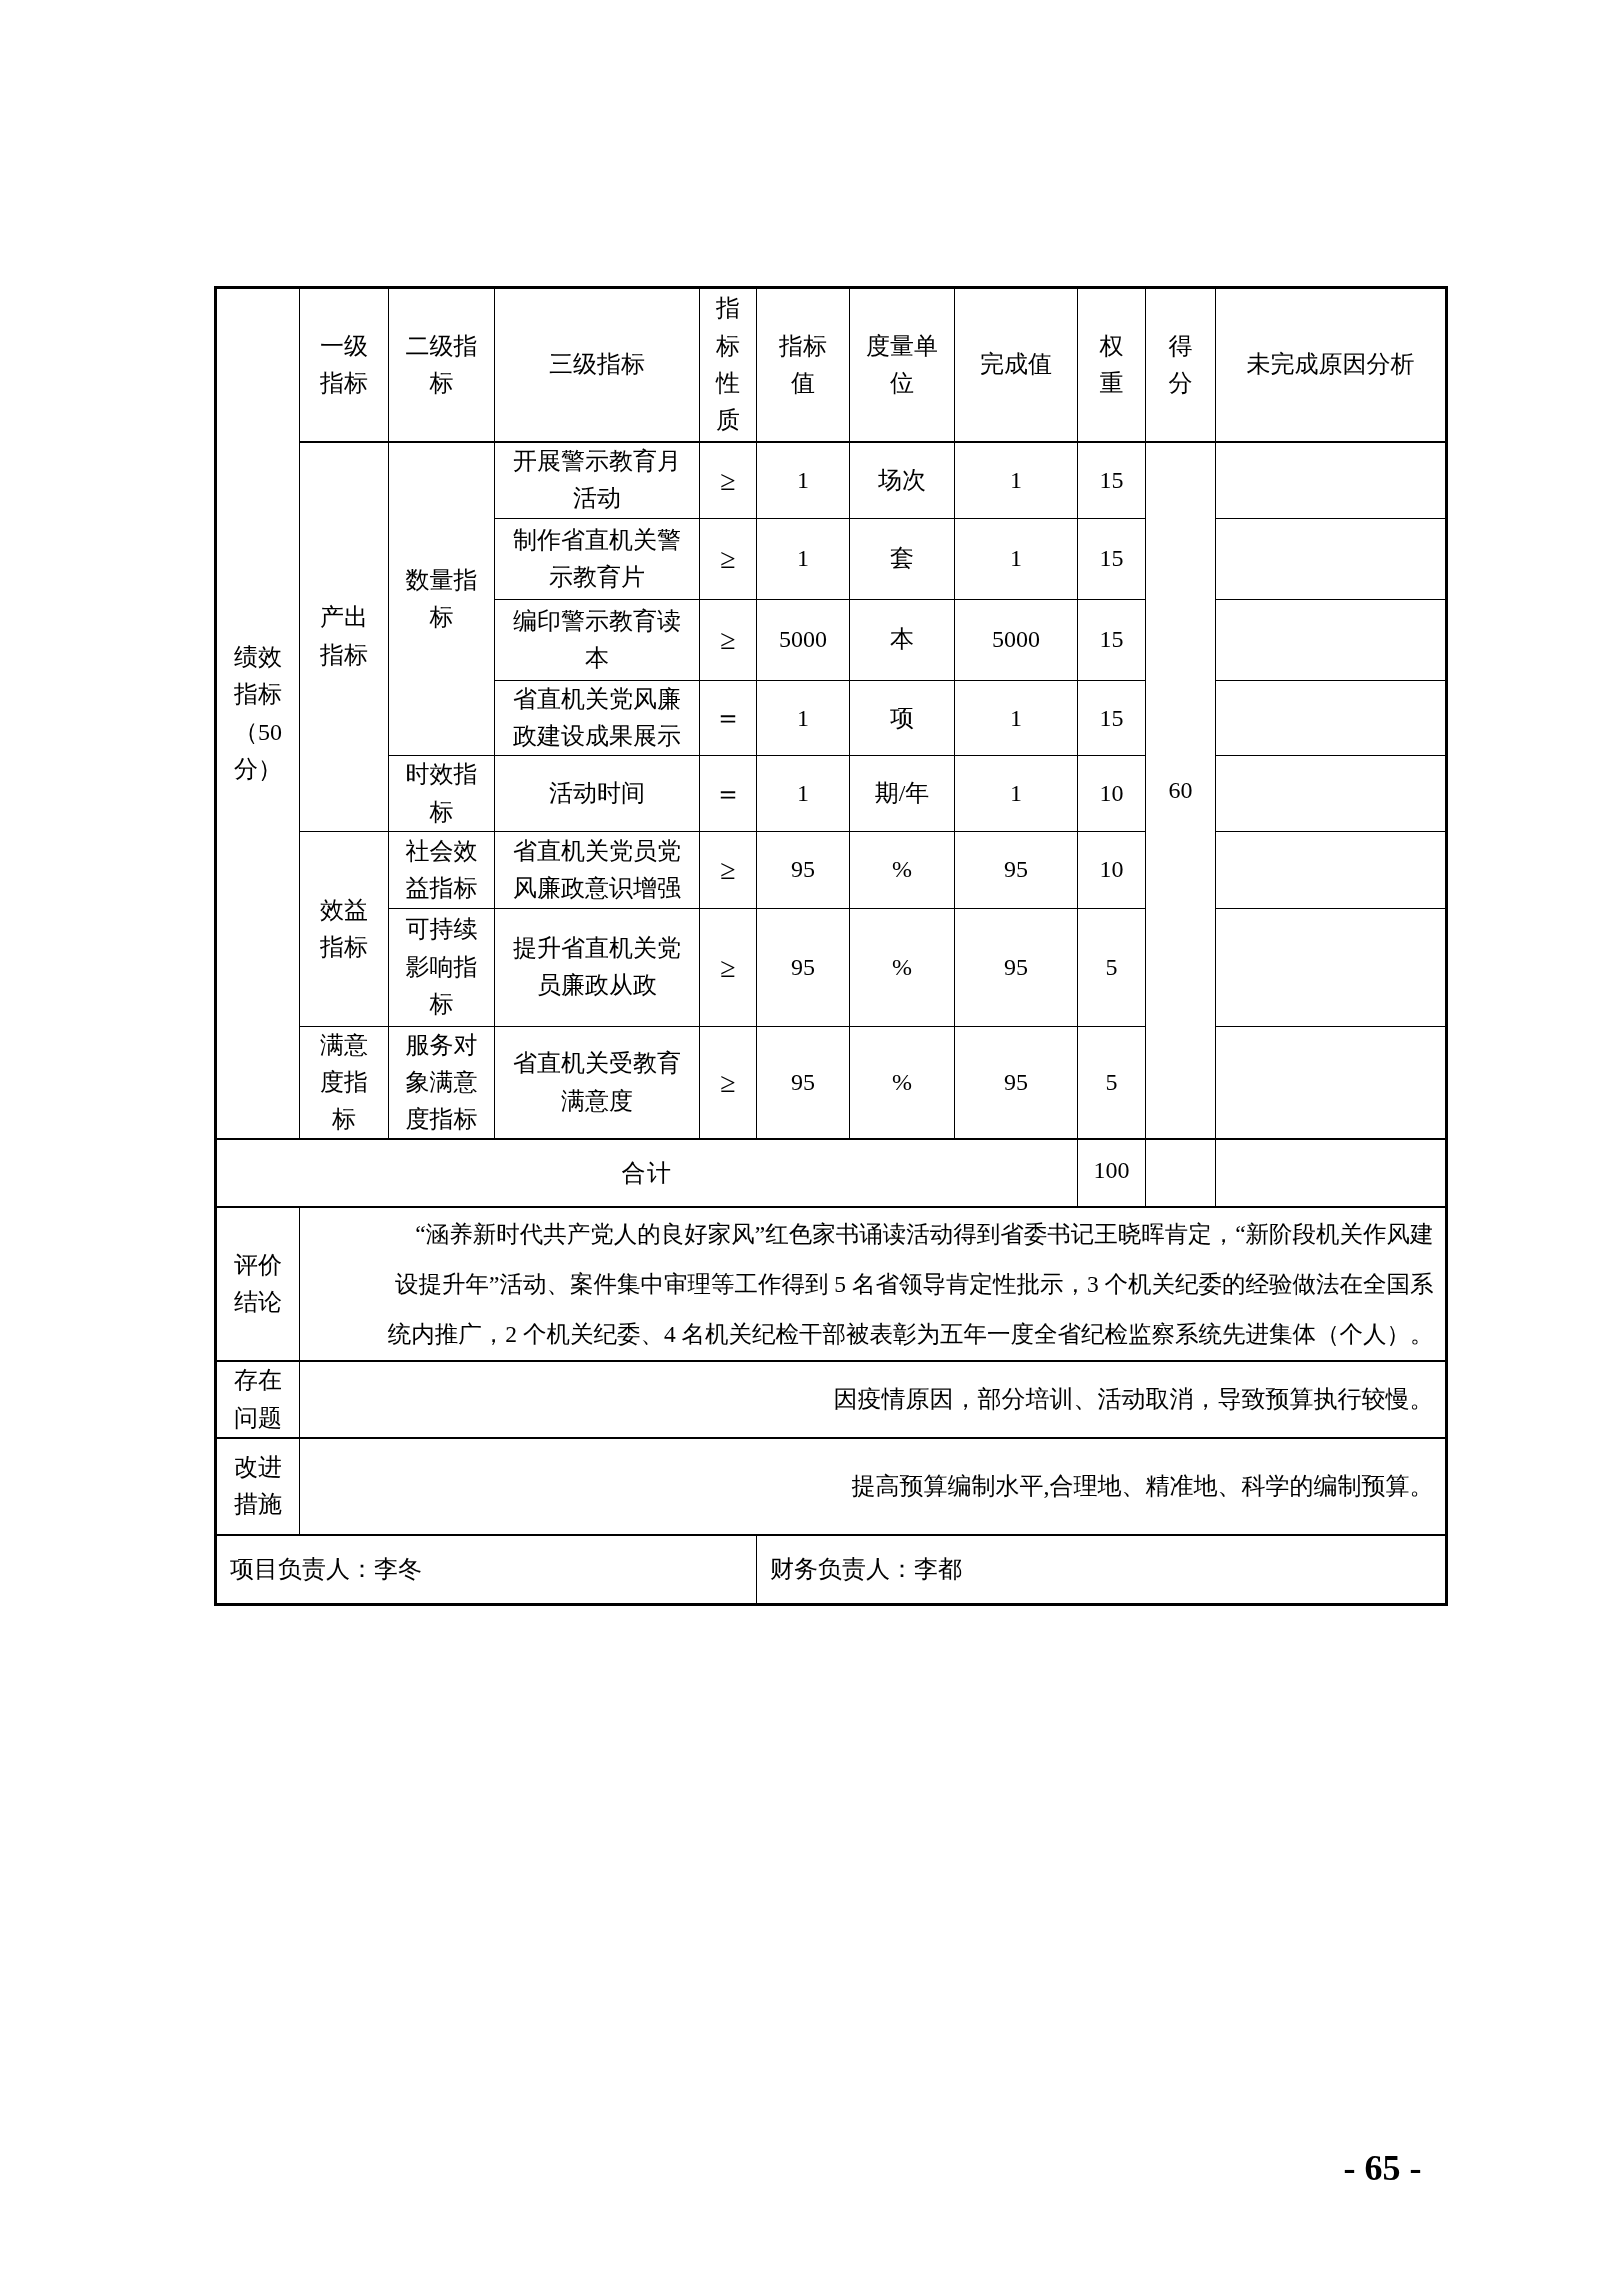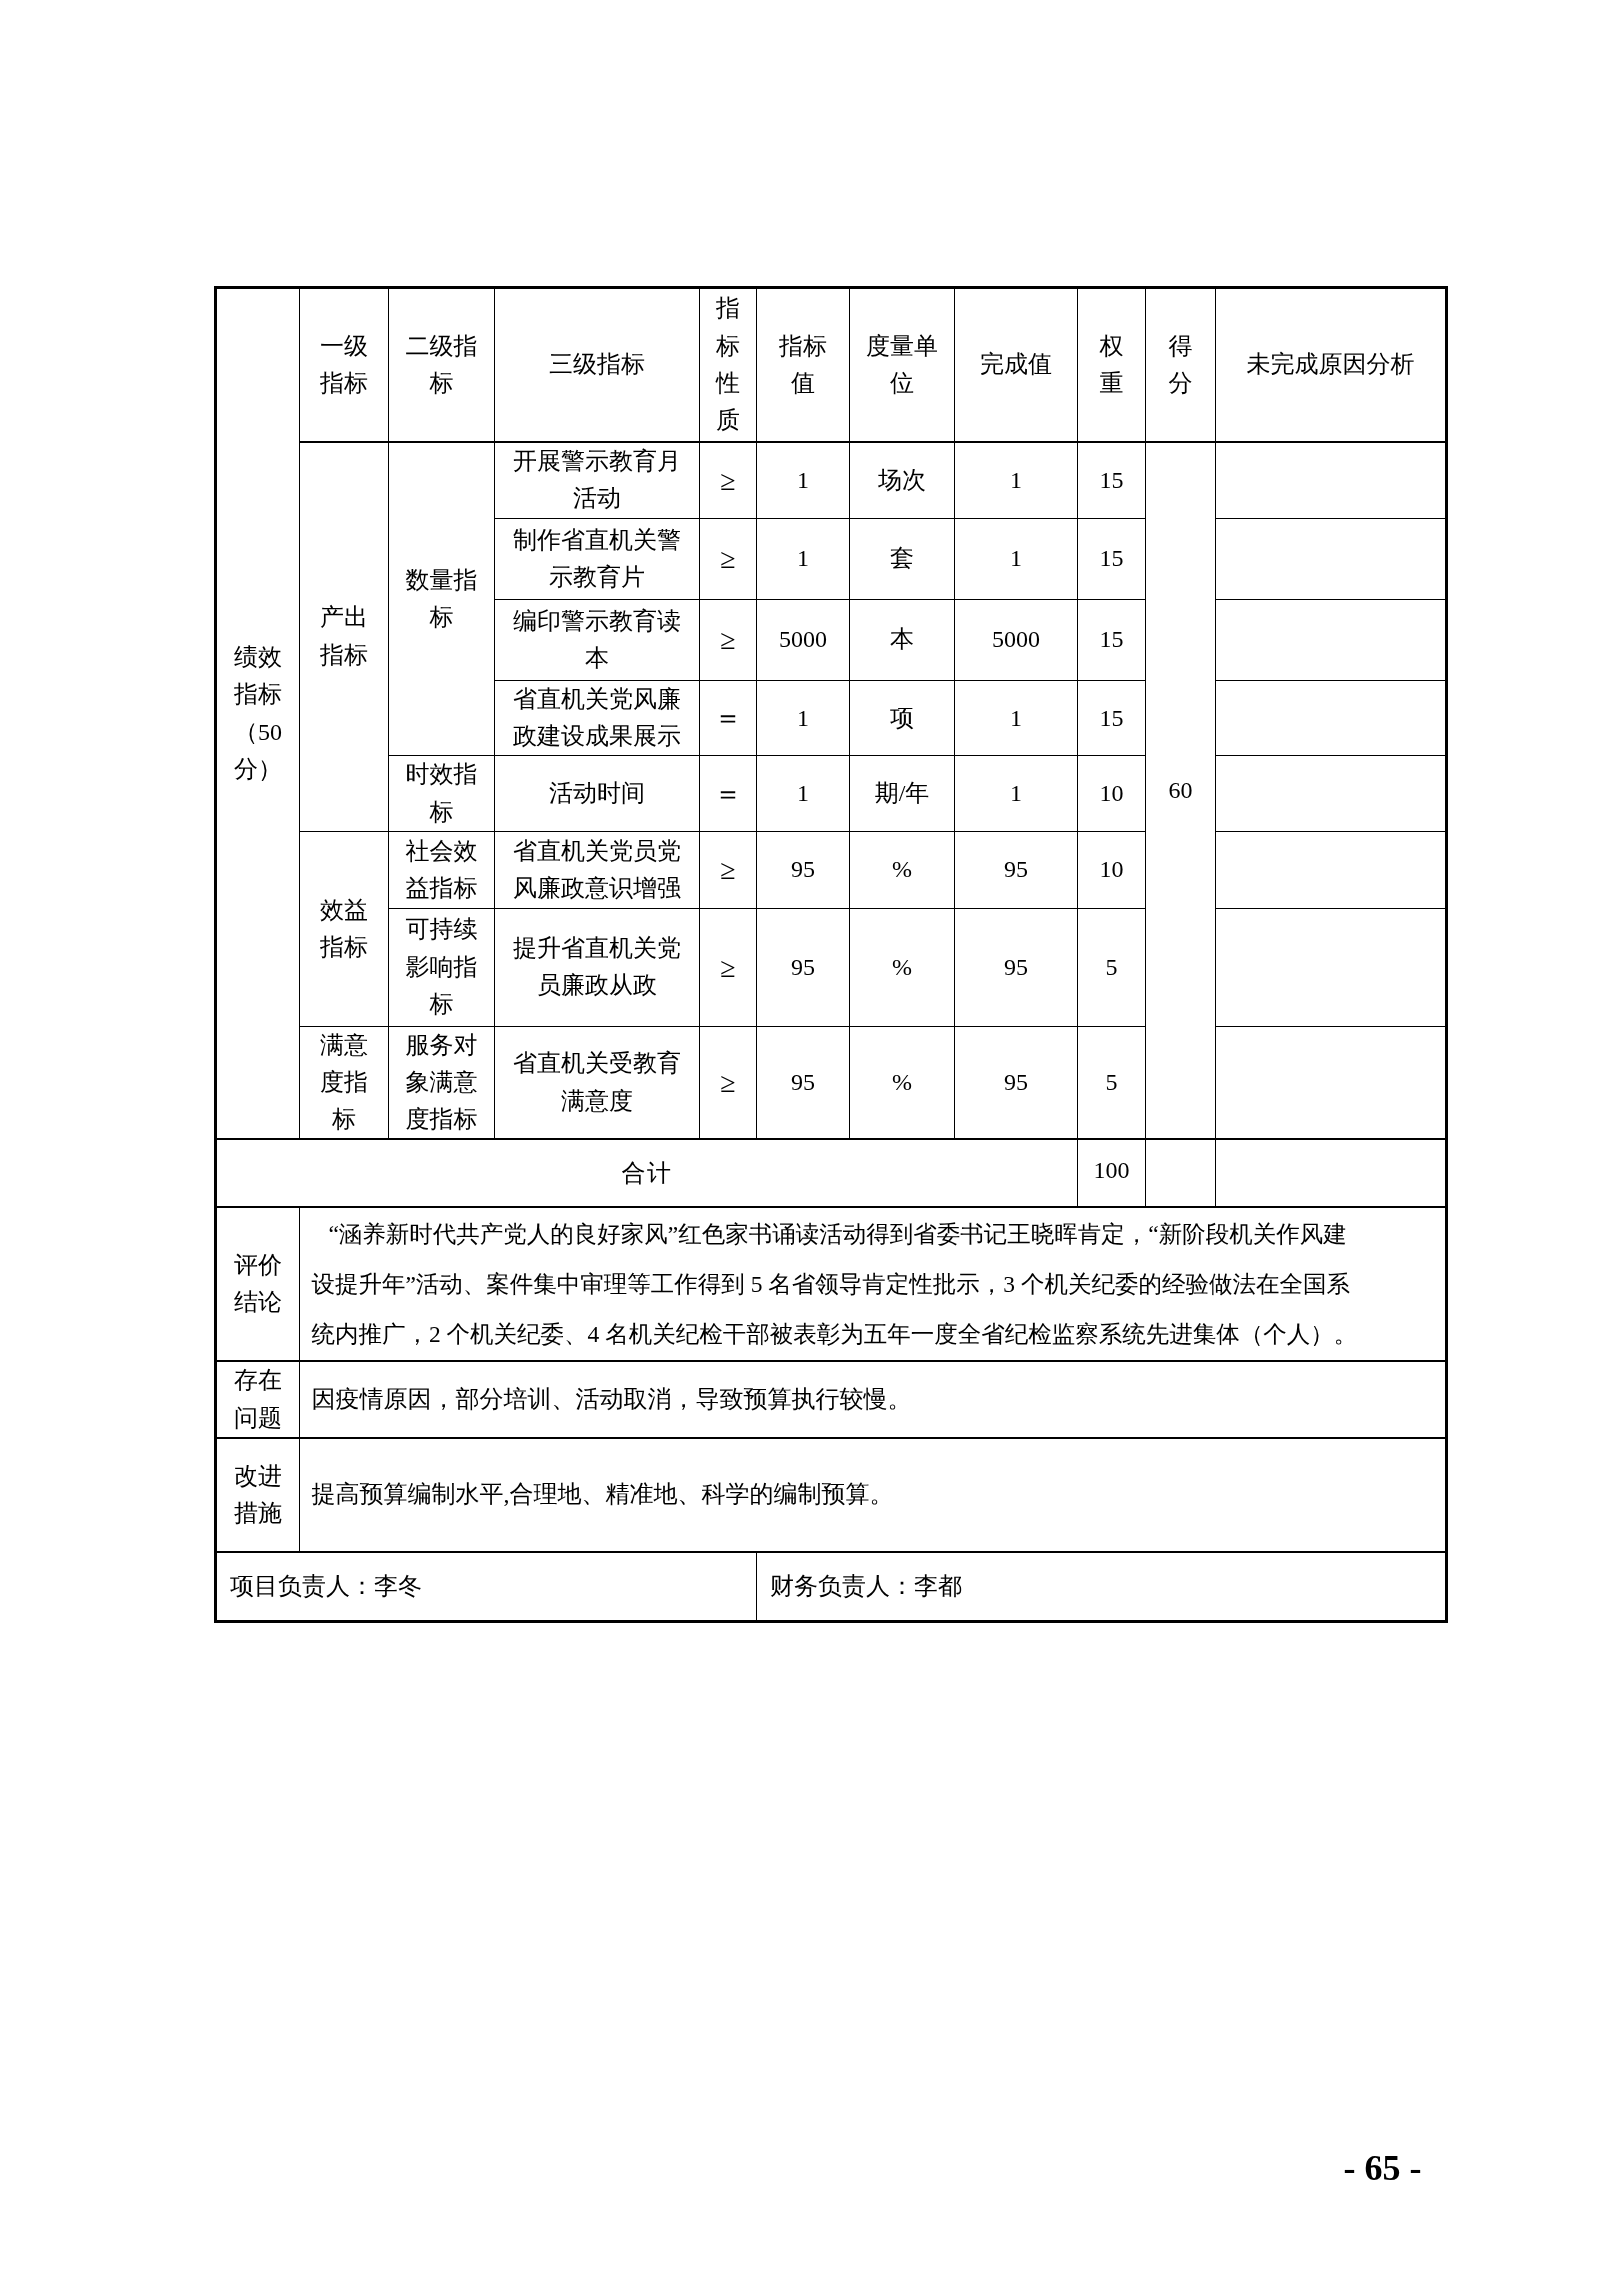--- a/index.html
+++ b/index.html
@@ -17,21 +17,21 @@
     text-align: center; vertical-align: middle;
     font-size: 24px; line-height: 1.55;
     white-space: pre-line; padding: 0 4.9px; overflow: hidden;
   }
   tr.r-head > td { border-bottom-width: 2.4px; }
   tr.sec > td { border-top-width: 2.4px; }
 
   td.nature { font-size: 28px; }
   td.total-label { letter-spacing: 1.6px; }
   td.total-weight { vertical-align: bottom; padding-bottom: 17px; }
-  td.para { text-align: left; padding: 0 11.4px; }
+  td.para { text-align: right; padding: 0 11.4px; }
   td.eval { font-size: 23.5px; line-height: 50px; text-indent: 17px; }
   td.sign { text-align: left; padding-left: 13px; }
 
   .page-number {
     position: absolute; left: 1293px; top: 2115px; width: 179px;
     text-align: center; font-size: 36px; font-weight: bold; margin-top: 32px;
   }
 </style>
 </head>
 <body>
@@ -200,21 +200,21 @@
 设提升年”活动、案件集中审理等工作得到 5 名省领导肯定性批示，3 个机关纪委的经验做法在全国系
 统内推广，2 个机关纪委、4 名机关纪检干部被表彰为五年一度全省纪检监察系统先进集体（个人）。</td>
       </tr>
 
       <tr class="r-problem sec" style="height:76px">
         <td>存在
 问题</td>
         <td colspan="10" class="para">因疫情原因，部分培训、活动取消，导致预算执行较慢。</td>
       </tr>
 
-      <tr class="r-improve sec" style="height:114px">
+      <tr class="r-improve sec" style="height:97px">
         <td>改进
 措施</td>
         <td colspan="10" class="para">提高预算编制水平,合理地、精准地、科学的编制预算。</td>
       </tr>
 
       <tr class="r-sign sec" style="height:70px">
         <td colspan="5" class="sign">项目负责人：李冬</td>
         <td colspan="6" class="sign">财务负责人：李都</td>
       </tr>
     </tbody>

